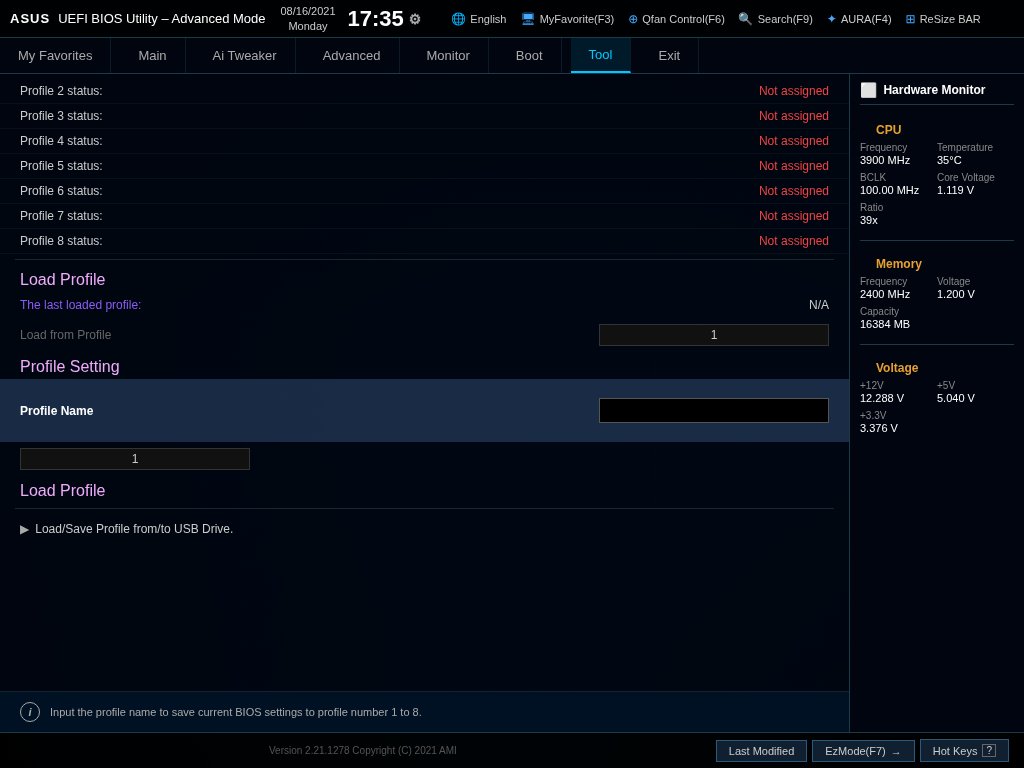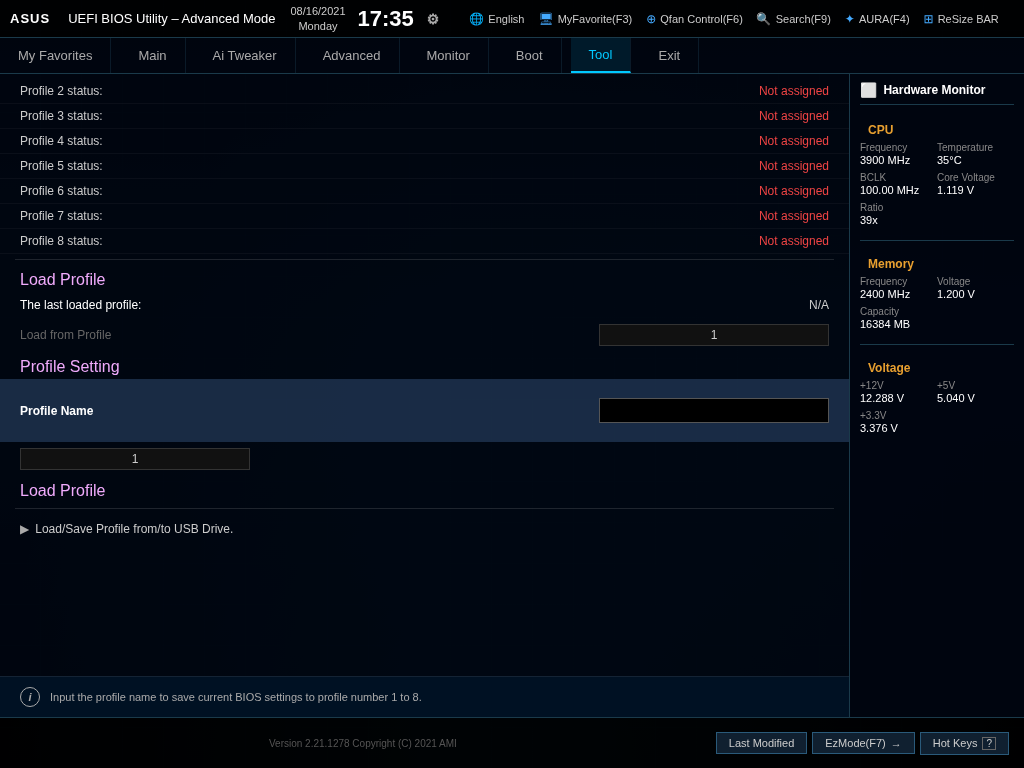--- a/index.html
+++ b/index.html
@@ -46,21 +46,21 @@
       background: rgba(0,0,0,0.85);
       display: flex;
       align-items: center;
       height: 38px;
       padding: 0 10px;
       border-bottom: 1px solid #1a3a4a;
     }
     .header-logo {
       display: flex;
       align-items: flex-end;
-      gap: 18px;
+      gap: 8px;
       margin-right: 15px;
     }
     .asus-logo {
       color: #fff;
       font-size: 13px;
       font-weight: bold;
       letter-spacing: 1px;
     }
     .header-title {
       color: #fff;
@@ -74,21 +74,21 @@
       margin-right: 12px;
       text-align: center;
       line-height: 1.3;
     }
     .header-time {
       font-size: 22px;
       color: #fff;
       font-weight: bold;
       display: flex;
       align-items: center;
-      gap: 13px;
+      gap: 5px;
       margin-right: 15px;
     }
     .gear-icon {
       font-size: 14px;
       color: #aaa;
     }
     .header-tools {
       display: flex;
       align-items: center;
       gap: 14px;
@@ -181,21 +181,21 @@
       color: #f0abfc;
       font-size: 16px;
     }
 
     .load-row {
       display: flex;
       align-items: center;
       padding: 6px 20px;
     }
     .load-label {
-      color: #ffffff;
+      color: #8b5cf6;
       font-size: 12px;
       flex: 1;
     }
     .load-value {
       color: #ccc;
       font-size: 12px;
       min-width: 200px;
       text-align: right;
     }
     .input-box {
@@ -281,21 +281,21 @@
       margin-bottom: 10px;
       padding-bottom: 6px;
       border-bottom: 1px solid #1a3a4a;
     }
     .monitor-icon { color: #4af; font-size: 14px; }
 
     .hw-section-title {
       color: #e8a030;
       font-size: 12px;
       font-weight: bold;
-      margin: 8px 8px 5px;
+      margin: 8px 16px 5px;
     }
     .hw-row {
       display: flex;
       justify-content: space-between;
       margin-bottom: 6px;
     }
     .hw-col {
       flex: 1;
     }
     .hw-label {
@@ -310,21 +310,21 @@
     }
     .hw-divider {
       height: 1px;
       background: #1a3a4a;
       margin: 8px 0;
     }
 
     
     .footer {
       background: rgba(0,0,0,0.9);
-      height: 51px;
+      height: 36px;
       display: flex;
       align-items: center;
       justify-content: flex-end;
       padding: 0 15px;
       gap: 5px;
       border-top: 1px solid #1a3a4a;
     }
     .footer-btn {
       background: rgba(20,40,60,0.8);
       border: 1px solid #2a5a7a;

